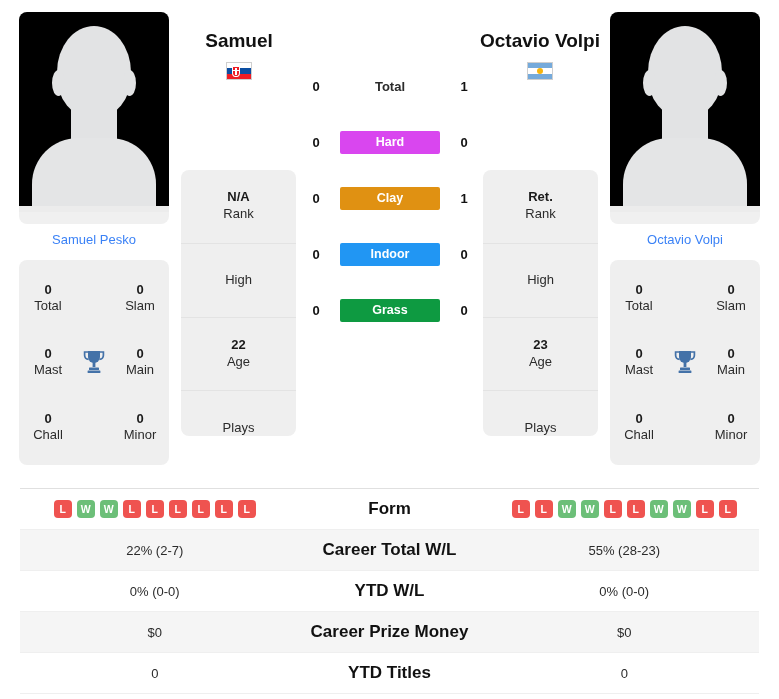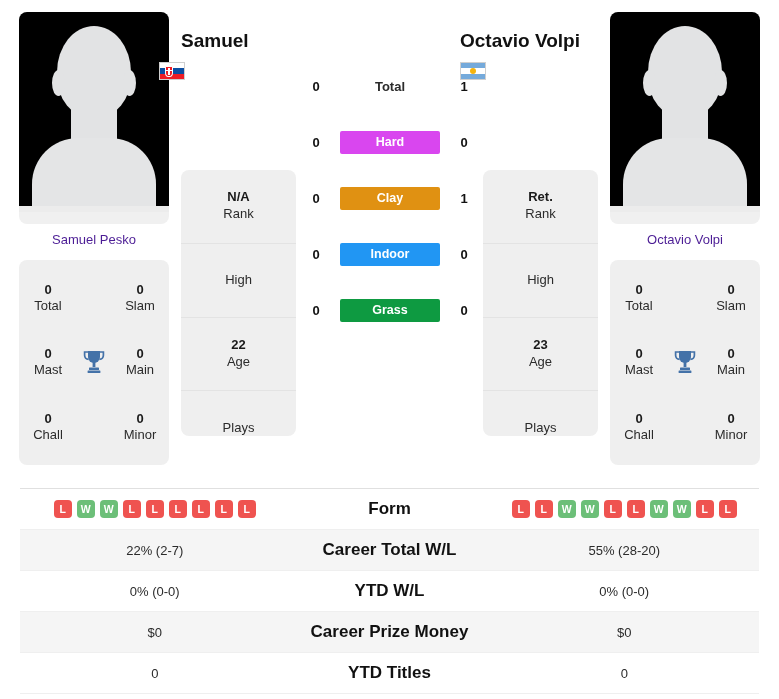--- a/index.html
+++ b/index.html
@@ -82,21 +82,21 @@
     left: 0; right: 0; bottom: 0;
     height: 6px;
     background: #ececec;
   }
   .panel-caption {
     position: absolute;
     width: 150px;
     top: 232px;
     text-align: center;
     font-size: 13px;
-    color: #4c1d95;
+    color: #3b82f6;
   }
   .panel-caption.left  { left: 19px; }
   .panel-caption.right { left: 610px; }
 
   
   .titles-card {
     position: absolute;
     top: 260px;
     width: 150px;
     height: 205px;
@@ -170,21 +170,21 @@
   .pc-lab {
     font-size: 13px;
     color: #2b2b2b;
   }
 
   
   .player-head {
     position: absolute;
     top: 30px;
     width: 160px;
-    text-align: left;
+    text-align: center;
   }
   .player-head.left  { left: 159px; }
   .player-head.right { left: 460px; }
   .ph-name {
     font-size: 19px;
     font-weight: bold;
     color: #111111;
     line-height: 1.18;
   }
   .player-head.left .ph-name  { padding: 0 22px; }
@@ -549,21 +549,21 @@
           <span class="badge" style="background: rgb(108, 191, 120);">W</span>
           <span class="badge" style="background: rgb(239, 83, 80);">L</span>
           <span class="badge" style="background: rgb(239, 83, 80);">L</span>
         </div>
     </div>
   </div>
 
   <div class="cmp-row alt">
     <div class="cmp-left">22% (2-7)</div>
     <div class="cmp-mid">Career Total W/L</div>
-    <div class="cmp-right">55% (28-20)</div>
+    <div class="cmp-right">55% (28-23)</div>
   </div>
 
   <div class="cmp-row white">
     <div class="cmp-left">0% (0-0)</div>
     <div class="cmp-mid">YTD W/L</div>
     <div class="cmp-right">0% (0-0)</div>
   </div>
 
   <div class="cmp-row alt">
     <div class="cmp-left">$0</div>

